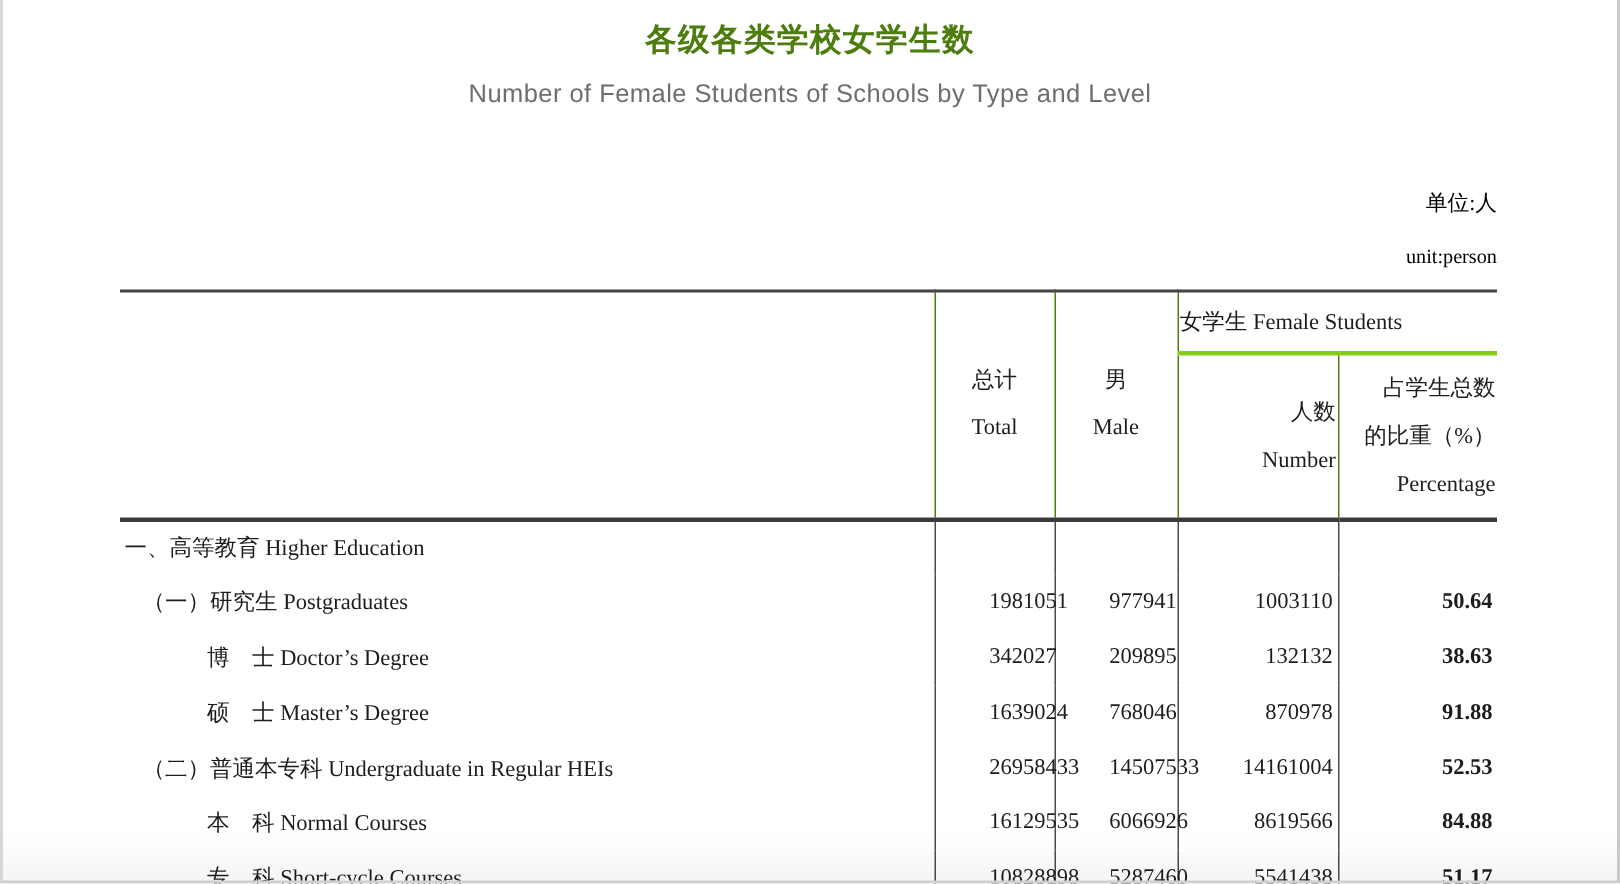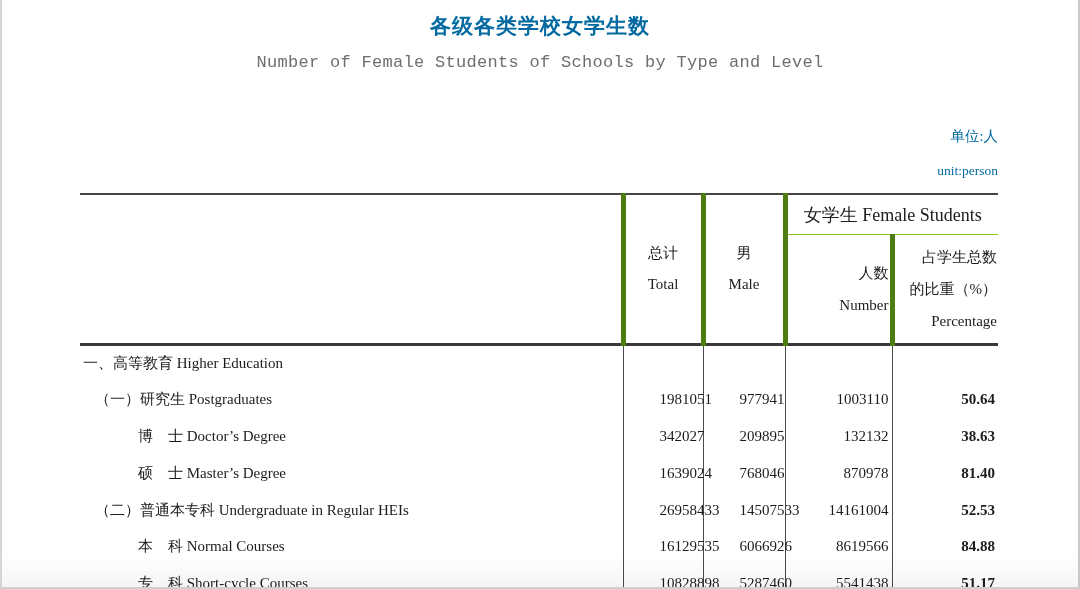--- a/index.html
+++ b/index.html
@@ -18,52 +18,52 @@
   .bottom-shade{
     position:absolute;left:0;right:0;bottom:0;height:34px;
     background:linear-gradient(to bottom, rgba(0,0,0,0), rgba(0,0,0,0.045));
     pointer-events:none;z-index:4;
   }
   .doc-title{
     position:absolute;top:12px;left:0;width:100%;
     text-align:center;
     font-family:"Liberation Sans","DejaVu Sans",sans-serif;
     font-weight:bold;font-size:21px;letter-spacing:1px;
-    color:#0369a1;
+    color:#4d7c0f;
   }
   .doc-subtitle{
     position:absolute;top:53px;left:0;width:100%;
     text-align:center;
-    font-family:Liberation Mono, monospace;
+    font-family:Liberation Sans, sans-serif;
     font-size:17px;color:#6e6e6e;letter-spacing:0.3px;
   }
   .unit-block{
     position:absolute;top:127px;right:82px;
-    text-align:right;color:#0369a1;
+    text-align:right;color:#000000;
   }
   .unit-cn{font-size:14.5px;line-height:18px;}
   .unit-en{font-size:13.5px;line-height:18px;margin-top:17px;font-family:Liberation Serif, serif;}
 
   table.stats{
     position:absolute;left:80px;top:193px;
     width:918px;
     border-collapse:collapse;table-layout:fixed;
     border-top:2px solid #454545;
     color:#1c1c1c;
     font-size:15px;
   }
   table.stats th{font-weight:normal;}
   col.c-label{width:543px;}
   col.c-total{width:80px;}
   col.c-male{width:82px;}
   col.c-number{width:107px;}
   col.c-pct{width:106px;}
 
-  th.h-label, th.h-total, th.h-male, th.h-number{border-right:5px solid #4d7c0f;}
-  th.h-female{border-bottom:1px solid #84cc16;height:37px;text-align:center;font-size:18px;}
+  th.h-label, th.h-total, th.h-male, th.h-number{border-right:1px solid #4d7c0f;}
+  th.h-female{border-bottom:3px solid #84cc16;height:37px;text-align:left;font-size:15px;}
   thead .h-bottom{border-bottom:3px solid #3a3a3a;}
   th.h-total, th.h-male{vertical-align:middle;text-align:center;line-height:31px;}
   th.h-number, th.h-pct{vertical-align:middle;text-align:right;line-height:32px;height:106px;font-family:Liberation Serif, serif;}
 
   tbody tr{height:36.8px;margin-left:24px;}
   td{vertical-align:middle;}
   td.c-label{border-right:1px solid #4a4a4a;white-space:nowrap;overflow:hidden;}
   td.c-total, td.c-male, td.c-number{border-right:1px solid #4a4a4a;text-align:right;padding-right:3px;padding-left:36px;}
   td.c-pct{text-align:right;padding-right:3px;font-weight:bold;}
   td.indent-0{padding-left:3px;}
@@ -137,21 +137,21 @@
       <td class="c-total">342027</td>
       <td class="c-male">209895</td>
       <td class="c-number">132132</td>
       <td class="c-pct">38.63</td>
     </tr>
     <tr>
       <td class="c-label indent-2">硕　士 Master’s Degree</td>
       <td class="c-total">1639024</td>
       <td class="c-male">768046</td>
       <td class="c-number">870978</td>
-      <td class="c-pct">81.40</td>
+      <td class="c-pct">91.88</td>
     </tr>
     <tr>
       <td class="c-label indent-1">（二）普通本专科 Undergraduate in Regular HEIs</td>
       <td class="c-total">26958433</td>
       <td class="c-male">14507533</td>
       <td class="c-number">14161004</td>
       <td class="c-pct">52.53</td>
     </tr>
     <tr>
       <td class="c-label indent-2">本　科 Normal Courses</td>

